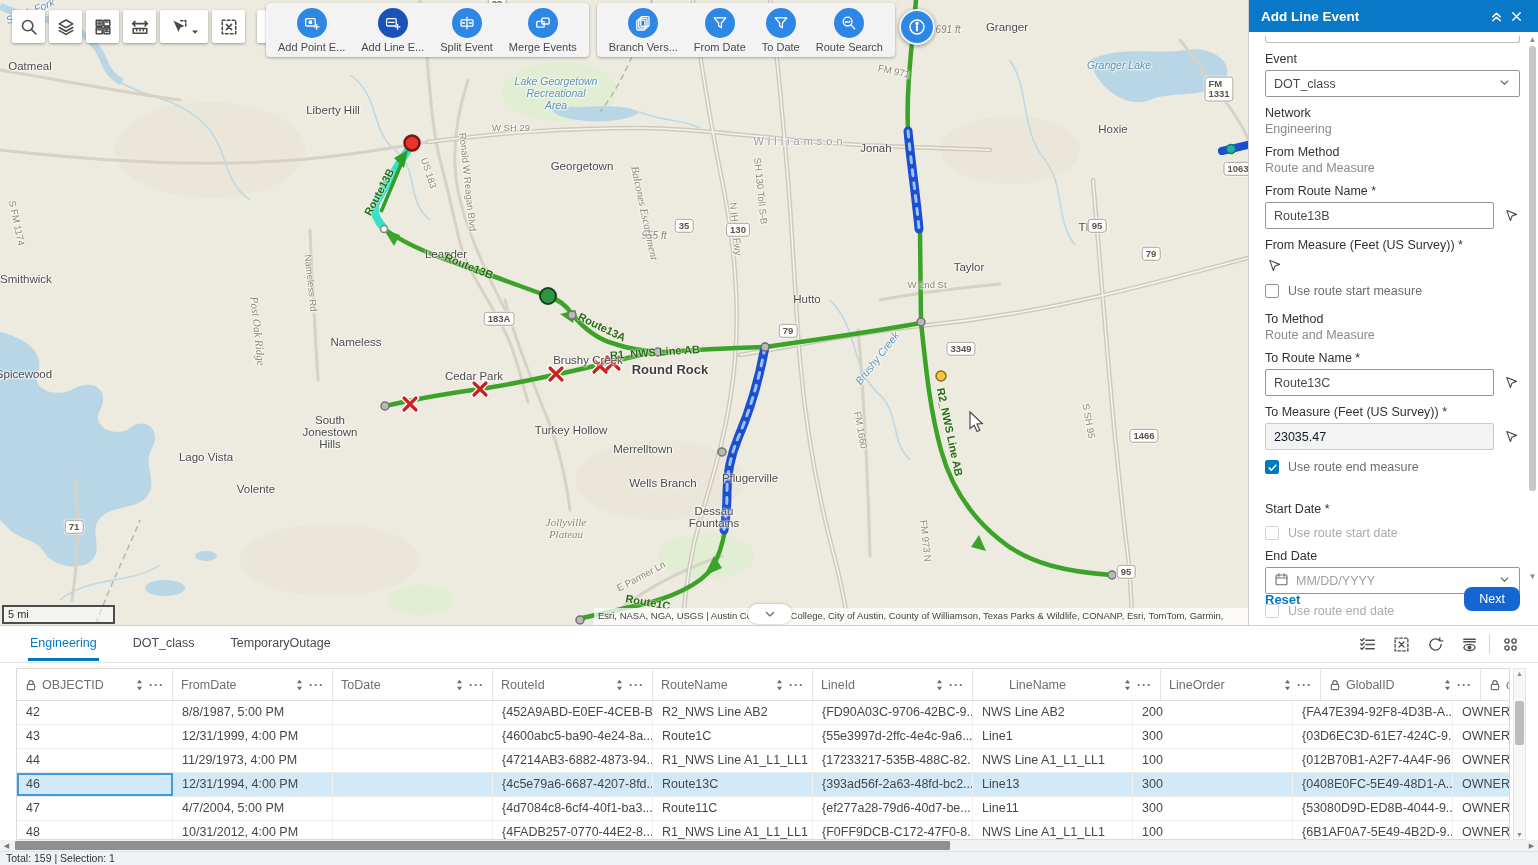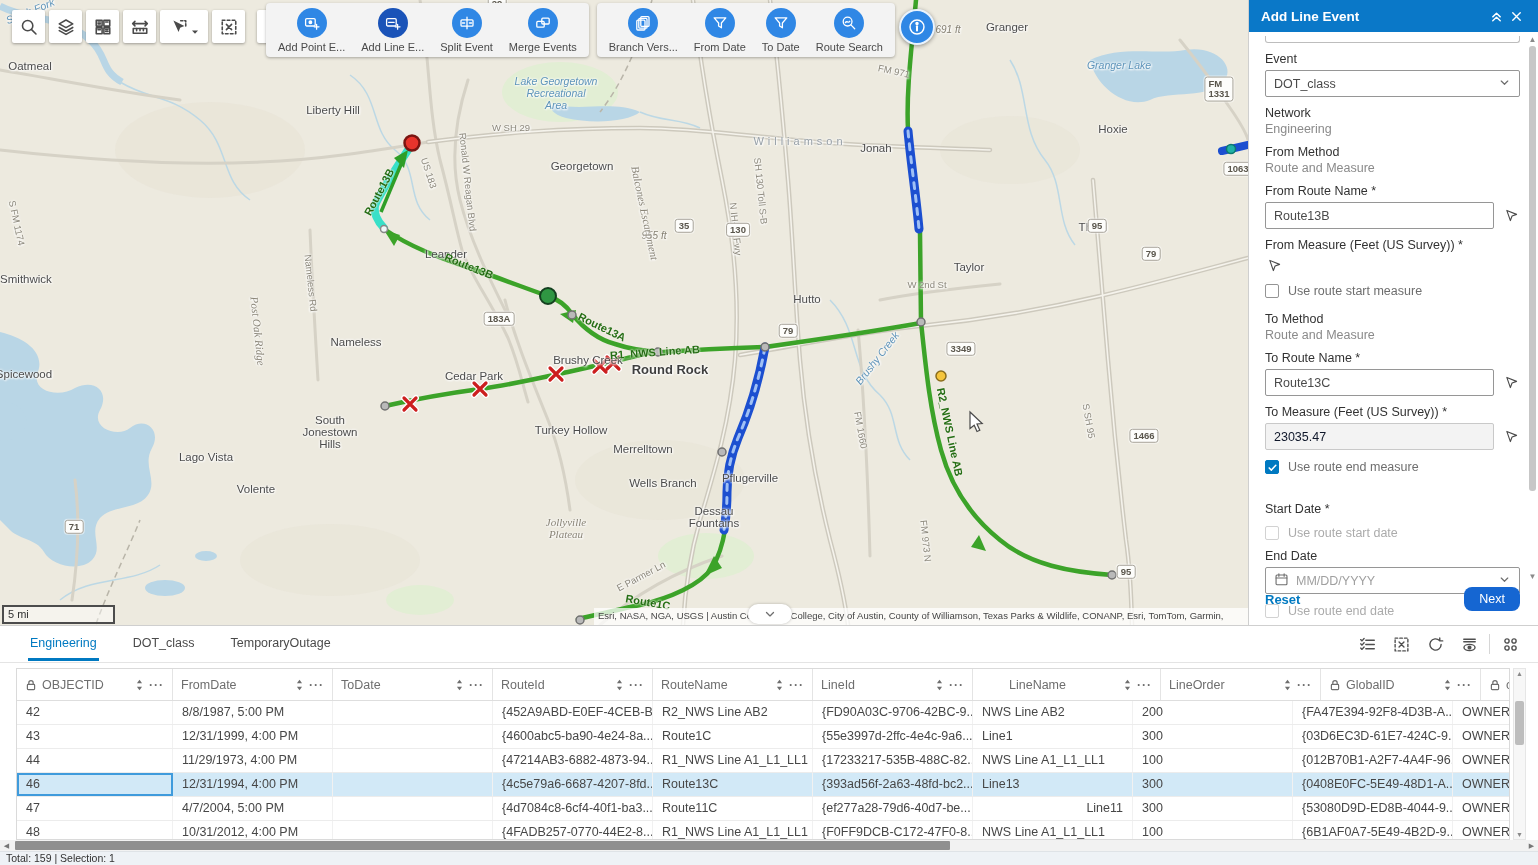--- a/index.html
+++ b/index.html
@@ -863,21 +863,21 @@
               <div class="g-cell" style="width: 160px;">{0408E0FC-5E49-48D1-A...</div>
               <div class="g-cell" style="width: 80px;">OWNER</div>
             </div>
             <div class="g-row">
               <div class="g-cell first" style="width: 156px;">47</div>
               <div class="g-cell" style="width: 160px;">4/7/2004, 5:00 PM</div>
               <div class="g-cell" style="width: 160px;"></div>
               <div class="g-cell" style="width: 160px;">{4d7084c8-6cf4-40f1-ba3...</div>
               <div class="g-cell" style="width: 160px;">Route11C</div>
               <div class="g-cell" style="width: 160px;">{ef277a28-79d6-40d7-be...</div>
-              <div class="g-cell" style="width: 160px; text-align: right;">Line11</div>
+              <div class="g-cell" style="width: 160px;">Line11</div>
               <div class="g-cell" style="width: 160px;">300</div>
               <div class="g-cell" style="width: 160px;">{53080D9D-ED8B-4044-9...</div>
               <div class="g-cell" style="width: 80px;">OWNER</div>
             </div>
             <div class="g-row">
               <div class="g-cell first" style="width: 156px;">48</div>
               <div class="g-cell" style="width: 160px;">10/31/2012, 4:00 PM</div>
               <div class="g-cell" style="width: 160px;"></div>
               <div class="g-cell" style="width: 160px;">{4FADB257-0770-44E2-8...</div>
               <div class="g-cell" style="width: 160px;">R1_NWS Line A1_L1_LL1</div>

